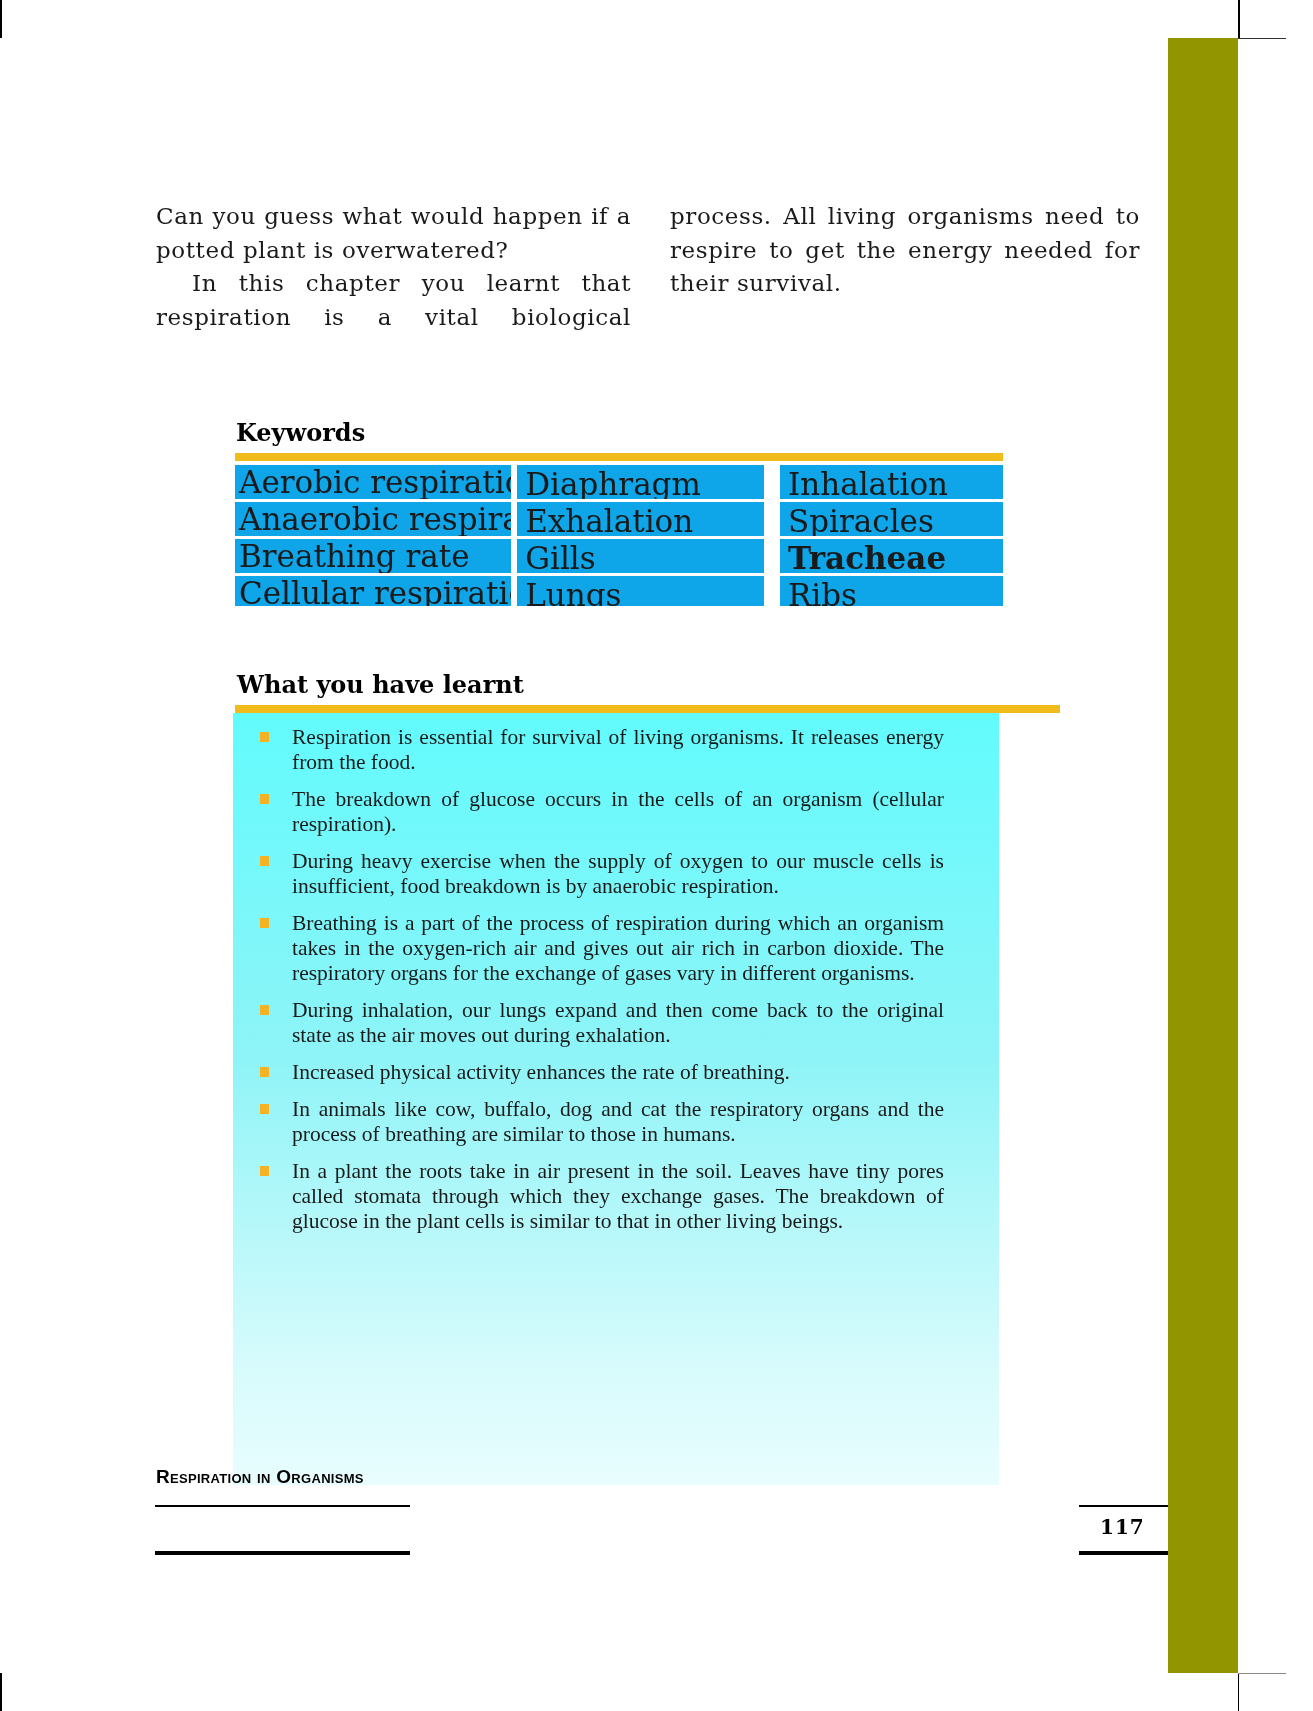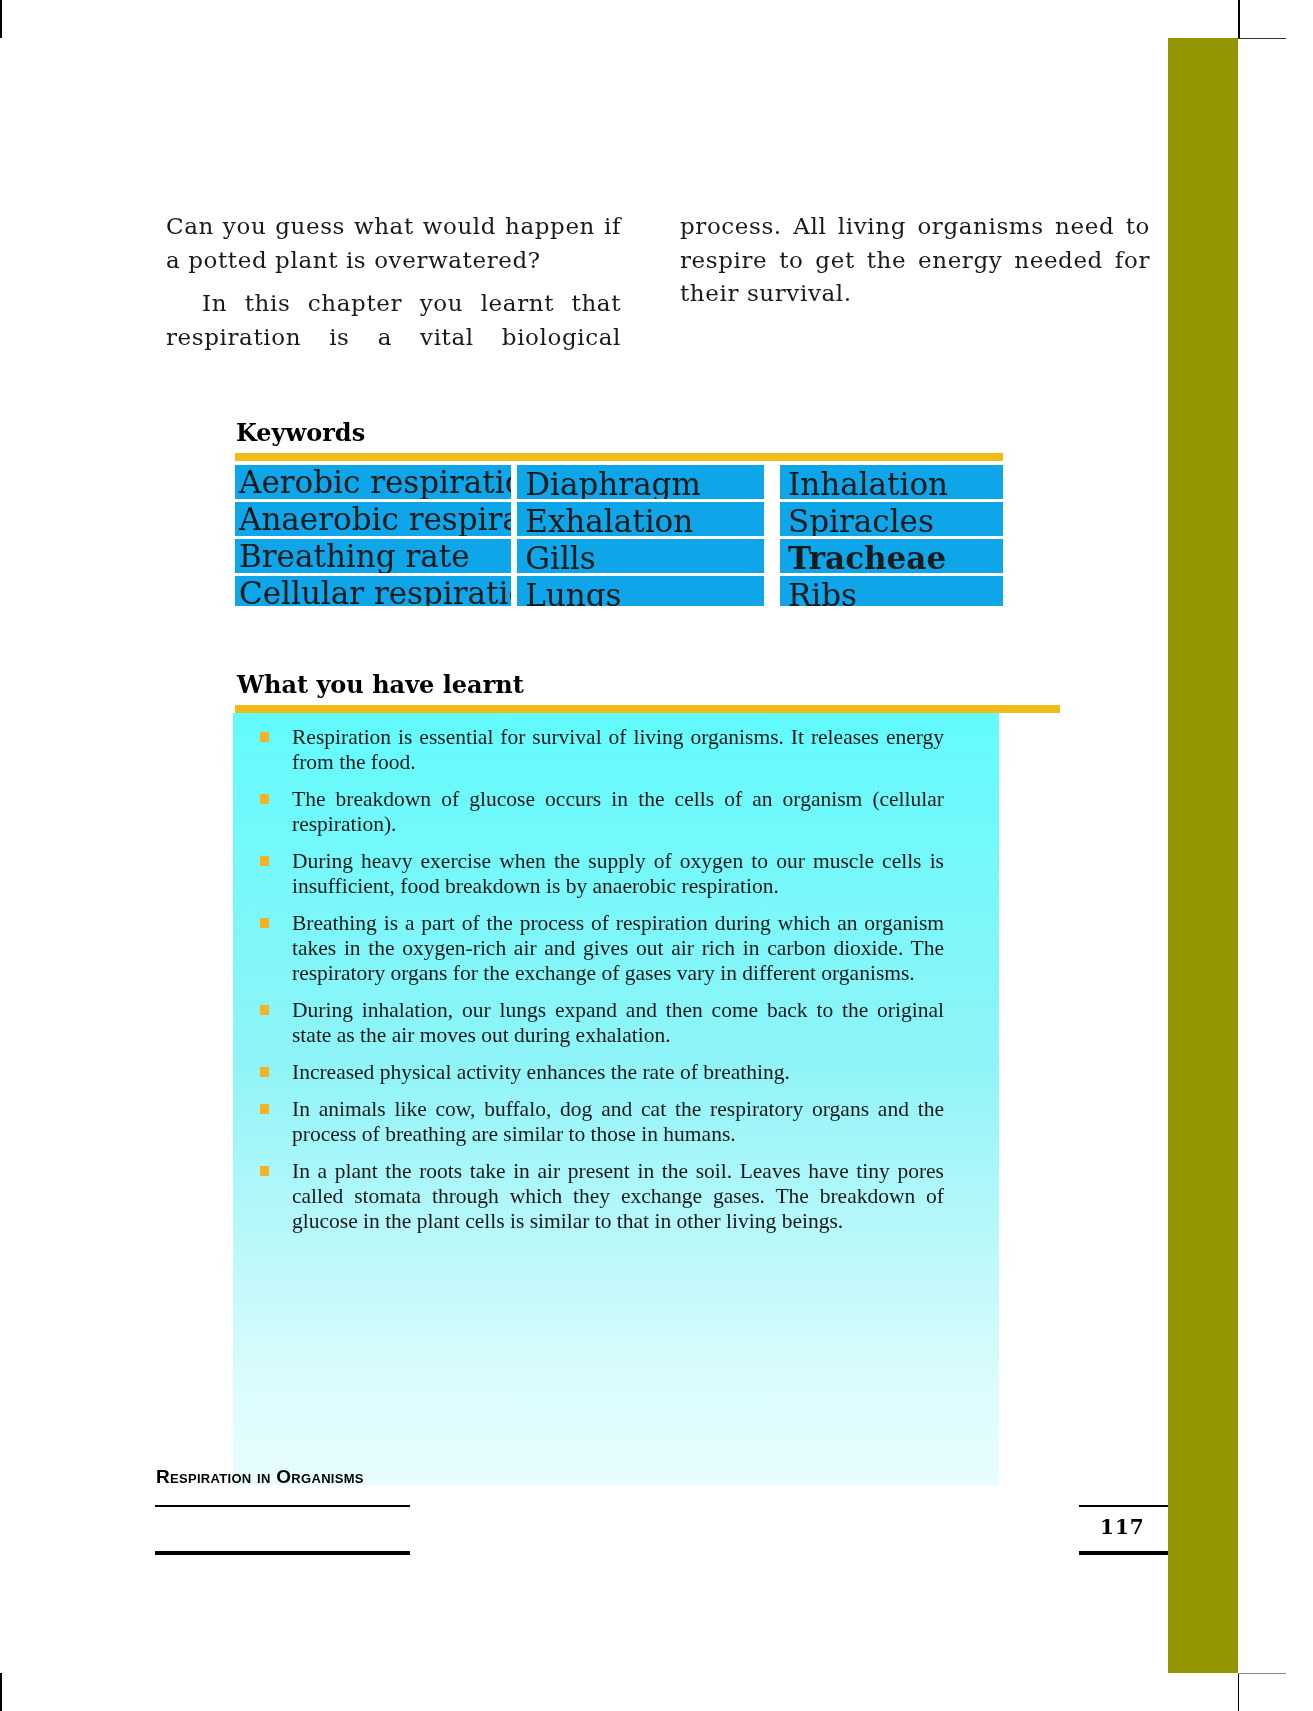--- a/index.html
+++ b/index.html
@@ -2,21 +2,21 @@
 <html><head>
 <meta charset="utf-8">
 <style>
   html, body { margin:0; padding:0; }
   body { width:1313px; height:1711px; position:relative; background:#ffffff; overflow:hidden;
          font-family:"DejaVu Serif", "Liberation Serif", serif; color:#1a1a1a; }
   .crop { position:absolute; background:#000; }
   .olive { position:absolute; left:1168px; top:38px; width:70px; height:1635px; background:#939500; }
 
   .col { position:absolute; top:200px; font-size:23px; line-height:33.5px; letter-spacing:0.6px; }
-  .col p { margin:10px; text-align:justify; text-align-last:left; }
+  .col p { margin:0; text-align:justify; text-align-last:left; }
   .col .indent { text-indent:36px; }
   .left-col { left:156px; width:475px; }
   .right-col { left:670px; width:475px; }
 
   .heading { position:absolute; font-family:"DejaVu Serif", serif; font-weight:bold; font-size:24px; color:#000; }
   .ybar { position:absolute; height:8px; background:#f2bb1c; }
 
   .kw-table { position:absolute; left:235px; top:465px; width:768px; }
   .kw-row { display:flex; height:34px; margin-bottom:3px; }
   .kw-cell { background:#0ea5e9; height:34px; font-size:31px; line-height:34px; padding-left:4px; box-sizing:border-box; white-space:nowrap; overflow:hidden; }

